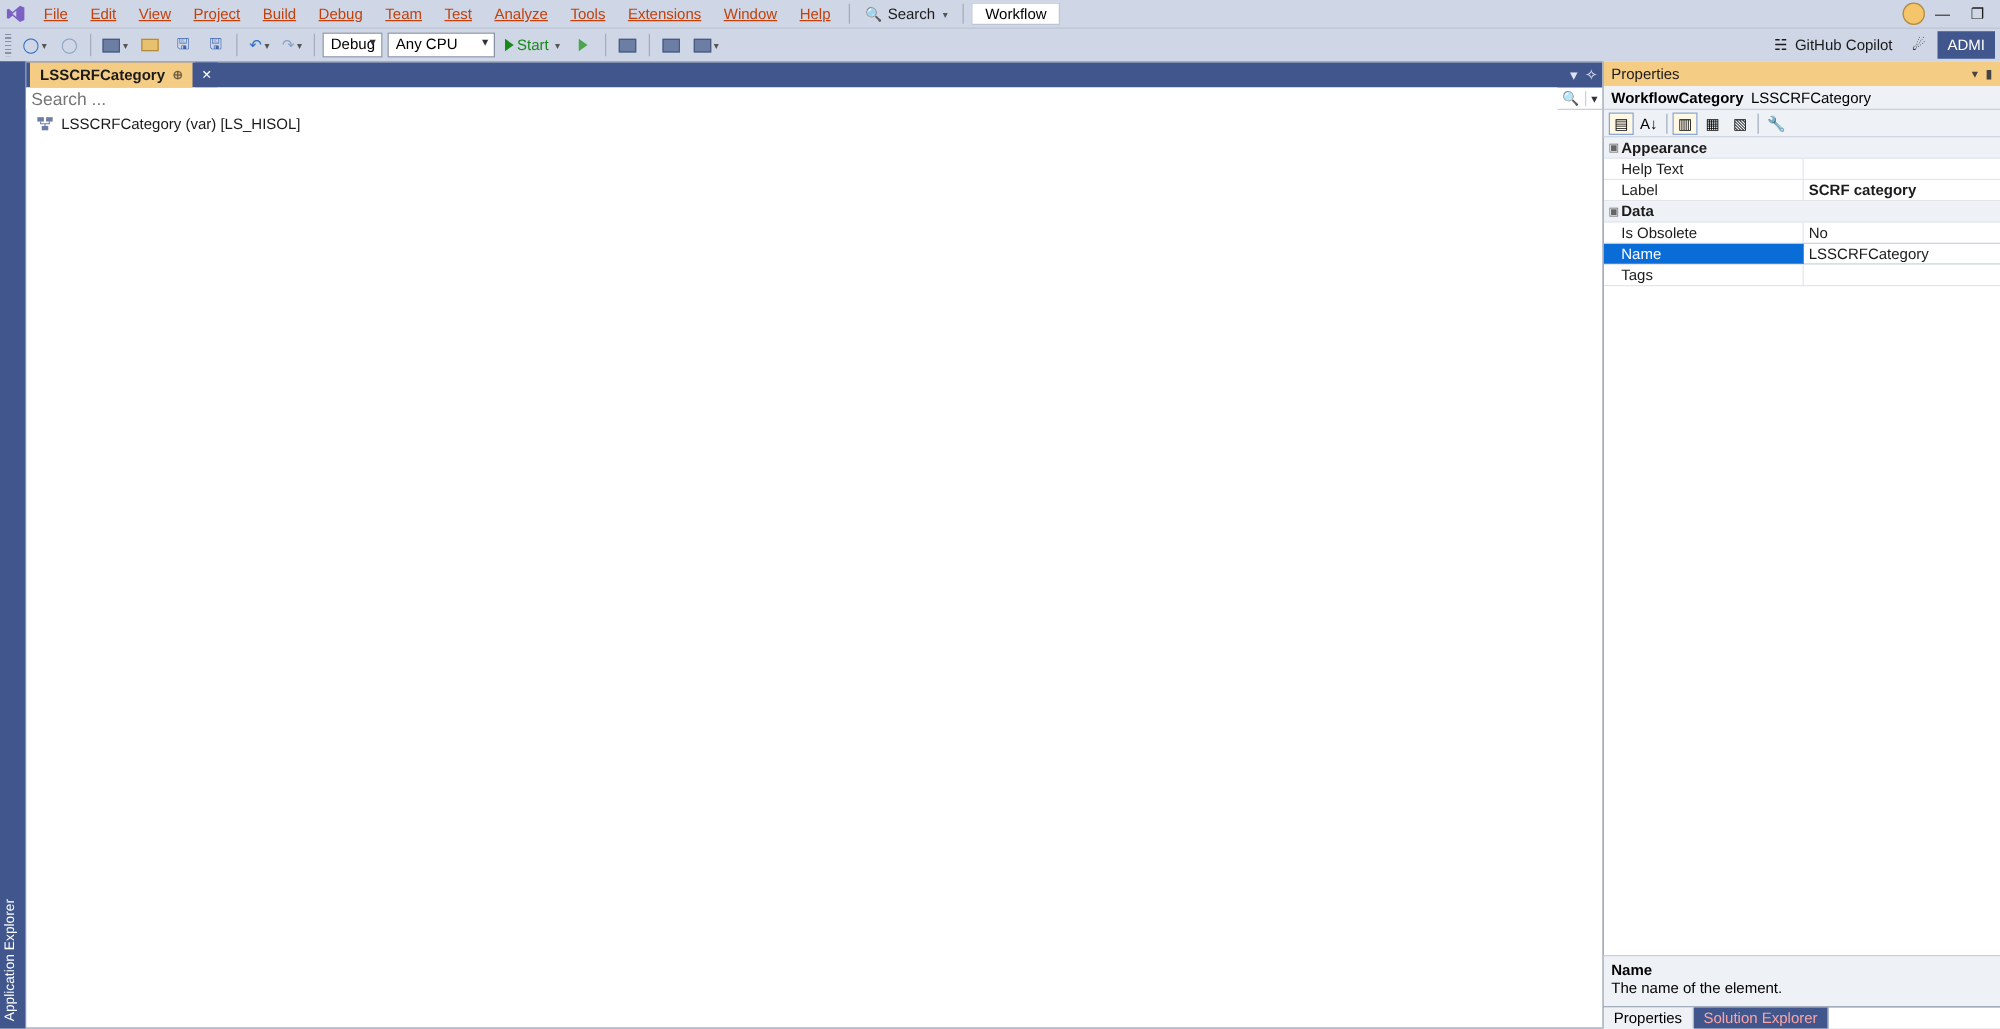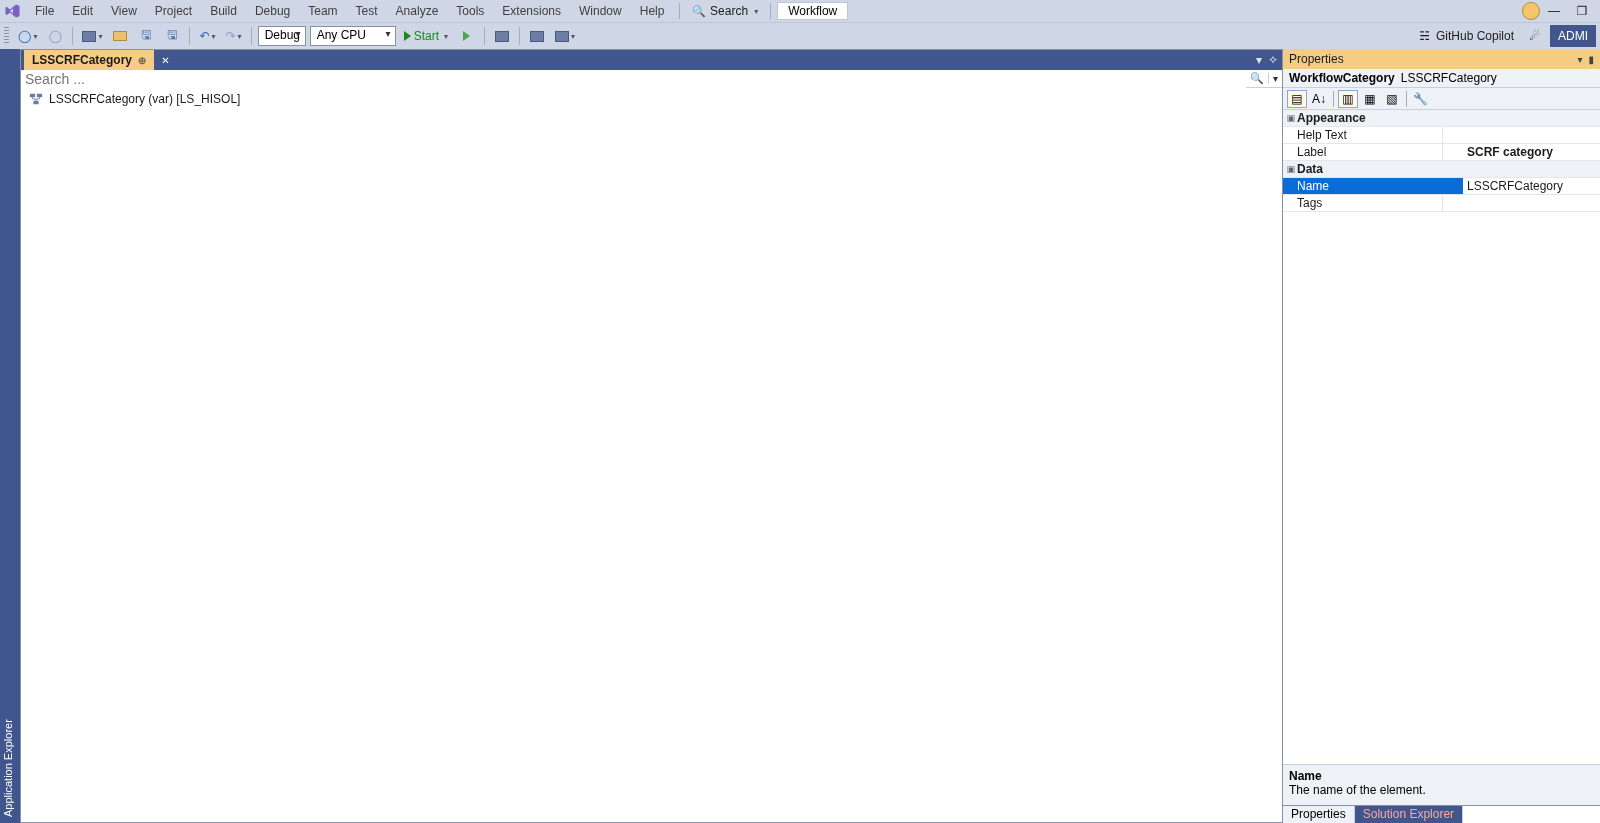--- a/index.html
+++ b/index.html
@@ -1,21 +1,21 @@
 <!DOCTYPE html>
 <html><head>
   <meta charset="utf-8">
   <style>
     * { margin:0; padding:0; box-sizing:border-box; font-family:"Segoe UI",Arial,sans-serif; font-size:12px; }
     body { width:1600px; height:823px; background:#cfd6e5; overflow:hidden; display:flex; flex-direction:column; }
     
     .menubar { height:22px; background:#cfd6e5; display:flex; align-items:center; padding:0 4px; gap:0; }
     .logo { width:18px; height:18px; display:flex; align-items:center; justify-content:center; margin-right:4px; }
     .logo svg { width:16px; height:16px; }
-    .menu-item { padding:3px 9px; color:#404040; cursor:default; }
+    .menu-item { padding:3px 9px; color:#c2410c; cursor:default;text-decoration:underline; }
     .menu-sep { width:1px; height:16px; background:#a5adbd; margin:0 6px; }
     .search-box { display:flex; align-items:center; gap:4px; padding:0 6px; color:#1b1b1b; }
     .search-box .mag { font-size:11px; }
     .active-window { background:#fff; border:1px solid #bec6d6; padding:1px 10px; }
     .flex-spacer { flex:1; }
     .avatar { width:18px; height:18px; border-radius:50%; background:#f4c56a; border:1px solid #b48c3a; }
     .win-btn { width:28px; height:18px; display:flex; align-items:center; justify-content:center; color:#1b1b1b; }
     
     .toolbar { height:27px; background:#cfd6e5; display:flex; align-items:center; padding:0 4px; gap:4px; border-top:1px solid #bec6d6; }
     .tb-grip { width:5px; height:18px; background:repeating-linear-gradient(#8892a6 0 1px,transparent 1px 3px); margin-right:2px; }
@@ -54,21 +54,21 @@
     .props-toolbar { height:22px; background:#eef1f6; display:flex; align-items:center; padding:2px 4px; gap:2px; border-bottom:1px solid #c9cfdc; }
     .p-tb-btn { width:20px; height:18px; display:flex; align-items:center; justify-content:center; border:1px solid transparent; }
     .p-tb-btn.active { border:1px solid #88a6d6; background:#fff8e4; }
     .p-tb-sep { width:1px; height:16px; background:#a5adbd; margin:0 2px; }
     .props-grid { flex:1; overflow:auto; font-size:11px; }
     .pg-group { display:flex; align-items:center; background:#eef1f6; padding:1px 2px; border-bottom:1px solid #e1e5ee; }
     .pg-group .twist { width:12px; text-align:center; color:#666; font-size:9px; }
     .pg-group .gname { font-weight:700; color:#1b1b1b; }
     .pg-row { display:flex; border-bottom:1px solid #e1e5ee; }
     .pg-row .k { width:160px; padding:1px 2px 1px 14px; border-right:1px solid #e1e5ee; color:#1b1b1b; }
-    .pg-row .v { flex:1; padding:1px 4px; color:#1b1b1b;margin-left:20px; }
+    .pg-row .v { flex:1; padding:1px 4px; color:#1b1b1b; }
     .pg-row.bold .v { font-weight:700; }
     .pg-row.sel { background:#0a6cd6; color:#fff; }
     .pg-row.sel .k { color:#fff; border-right:1px solid #0a6cd6; }
     .pg-row.sel .v { color:#1b1b1b; background:#fff; }
     .props-desc { border-top:1px solid #c9cfdc; padding:4px 6px 8px 6px; font-size:11px; background:#eef1f6; }
     .props-desc .dn { font-weight:700; }
     .props-bottabs { height:18px; display:flex; align-items:stretch; border-top:1px solid #8892a6; font-size:11px; }
     .props-bottabs .bt { padding:1px 8px; background:#eef1f6; border-right:1px solid #c9cfdc; }
     .props-bottabs .bt.active { background:#40568d; color:#fca5a5; }
     .caret { font-size:8px; margin-left:2px; color:#555; }
@@ -256,20 +256,24 @@
         <div class="v"></div>
       </div>
       <div class="pg-row bold">
         <div class="k">Label</div>
         <div class="v">SCRF category</div>
       </div>
       <div class="pg-group">
         <span class="twist">▣</span>
         <span class="gname">Data</span>
       </div>
+      <div class="pg-row">
+        <div class="k">Is Obsolete</div>
+        <div class="v">No</div>
+      </div>
       <div class="pg-row sel">
         <div class="k">Name</div>
         <div class="v">LSSCRFCategory</div>
       </div>
       <div class="pg-row">
         <div class="k">Tags</div>
         <div class="v"></div>
       </div>
     </div>
     <div class="props-desc">

